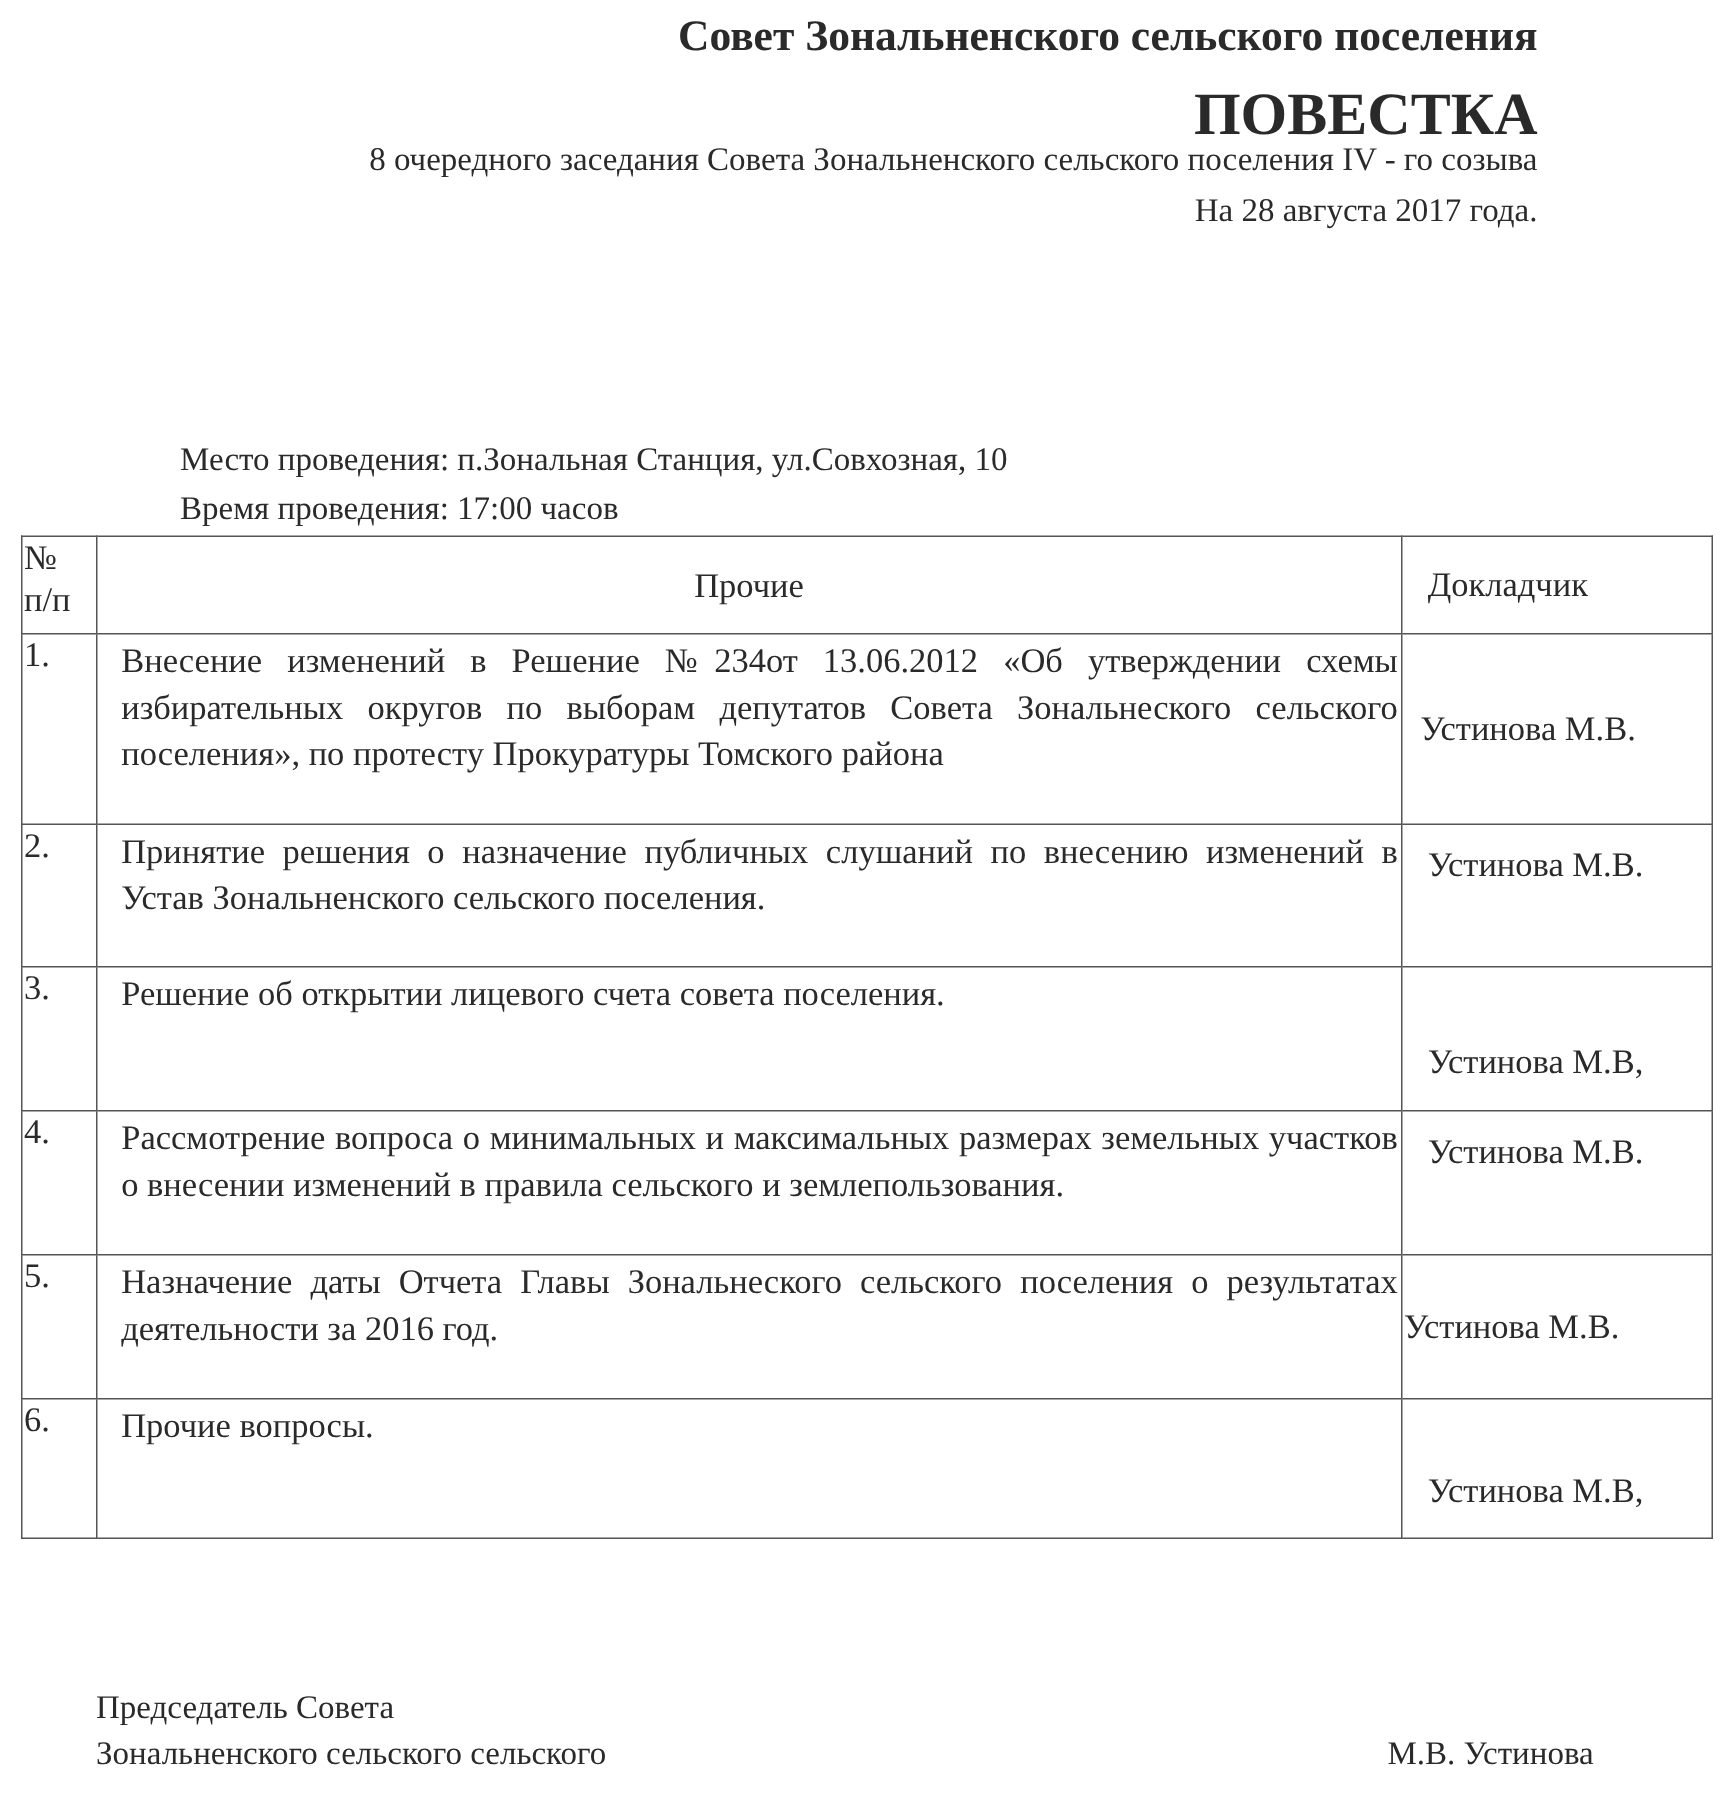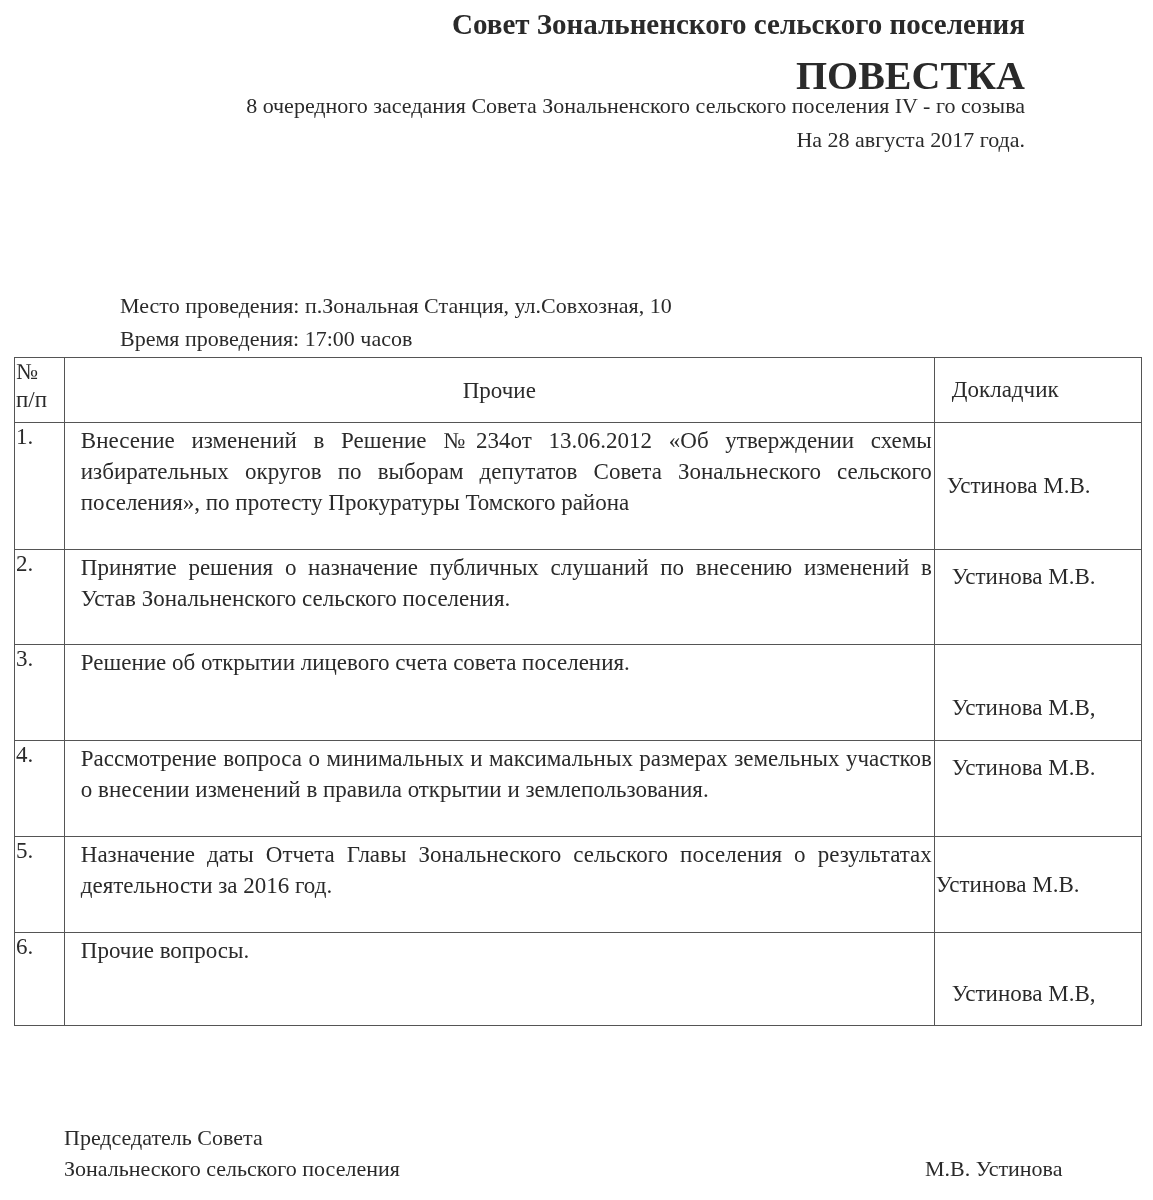--- a/index.html
+++ b/index.html
@@ -64,31 +64,31 @@
       <td class="c2">Принятие решения о назначение публичных слушаний по внесению изменений в Устав Зональненского сельского поселения.</td>
       <td class="c3 rep-top">Устинова М.В.</td>
     </tr>
     <tr class="r3">
       <td class="c1">3.</td>
       <td class="c2">Решение об открытии лицевого счета совета поселения.</td>
       <td class="c3 rep-low">Устинова М.В,</td>
     </tr>
     <tr class="r4">
       <td class="c1">4.</td>
-      <td class="c2">Рассмотрение вопроса о минимальных и максимальных размерах земельных участков о внесении изменений в правила открытии и землепользования.</td>
+      <td class="c2">Рассмотрение вопроса о минимальных и максимальных размерах земельных участков о внесении изменений в правила сельского и землепользования.</td>
       <td class="c3 rep-top">Устинова М.В.</td>
     </tr>
     <tr class="r5">
       <td class="c1">5.</td>
       <td class="c2">Назначение даты Отчета Главы Зональнеского сельского поселения о результатах деятельности за 2016 год.</td>
       <td class="c3 rep-mid" style="padding-left:1px">Устинова М.В.</td>
     </tr>
     <tr class="r6">
       <td class="c1">6.</td>
       <td class="c2">Прочие вопросы.</td>
       <td class="c3 rep-low">Устинова М.В,</td>
     </tr>
   </tbody>
 </table>
 
 <div id="sig1" class="sig">Председатель Совета</div>
-<div id="sig2" class="sig">Зональнеского сельского поселения</div>
+<div id="sig2" class="sig">Зональненского сельского сельского</div>
 <div id="sig3" class="sig">М.В. Устинова</div>
 
 </body></html>

